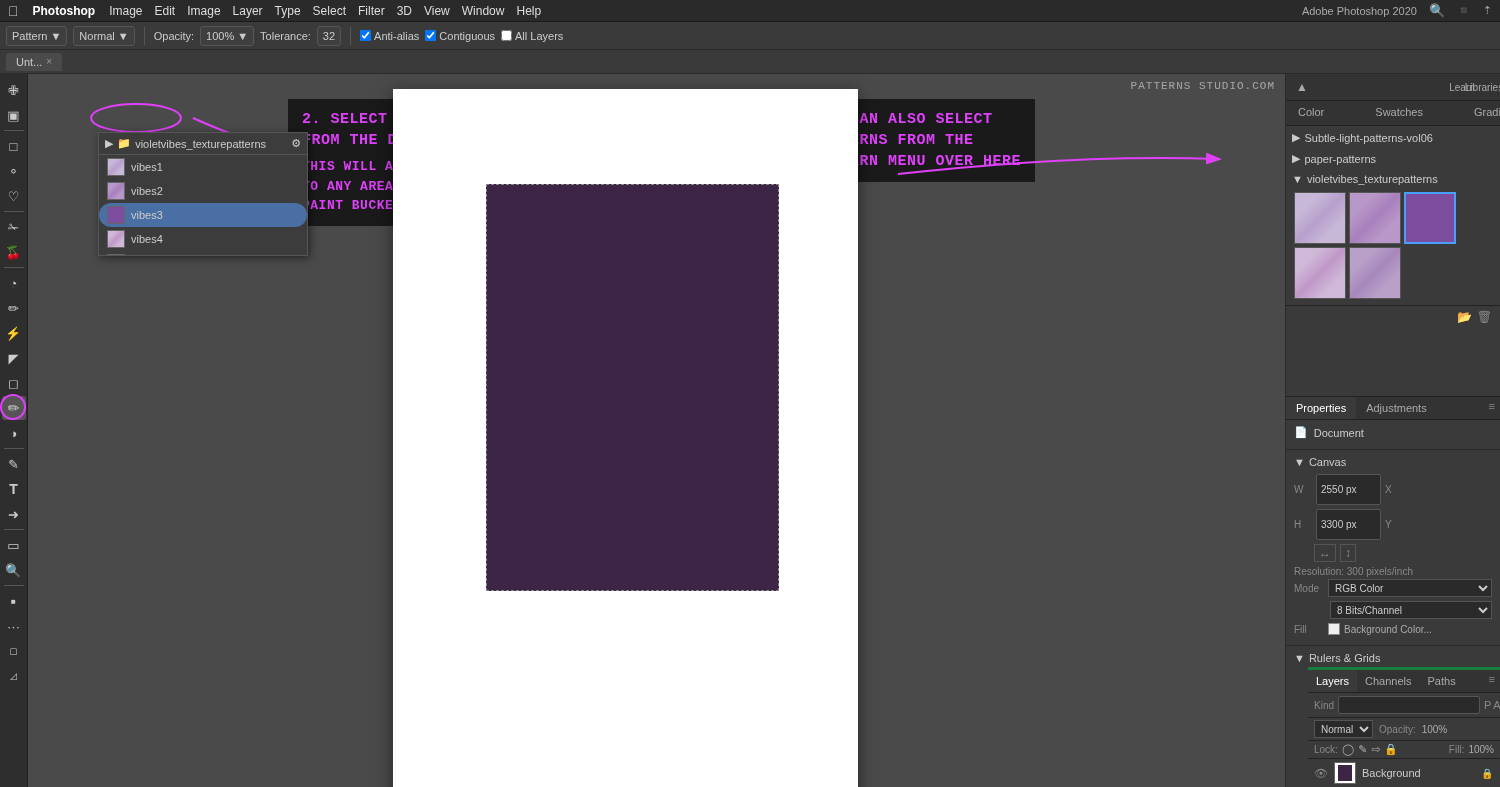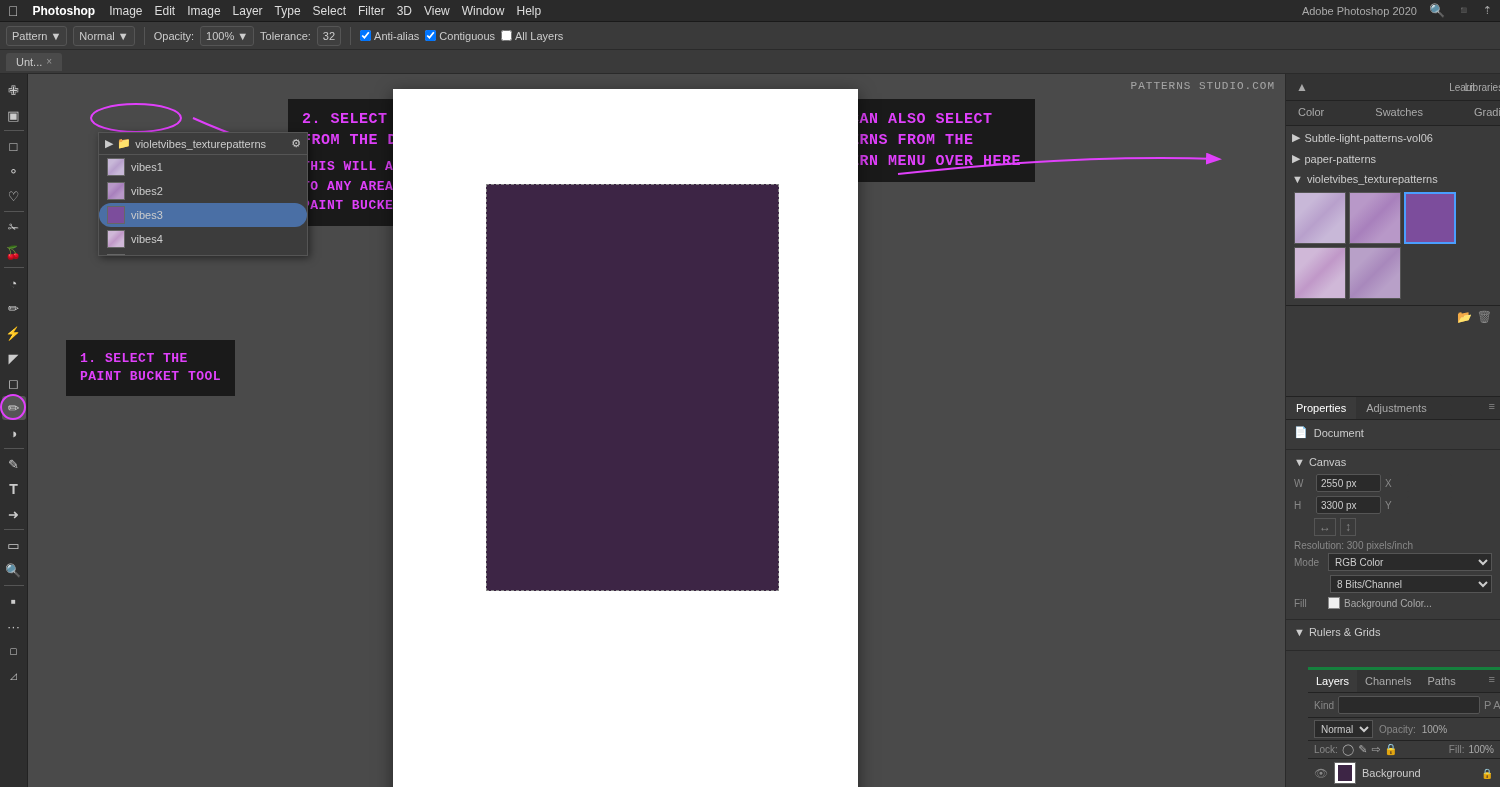--- a/index.html
+++ b/index.html
@@ -290,21 +290,21 @@
       color: #aaa;
     }
     .prop-input {
       background: #2a2a2a;
       border: 1px solid #555;
       border-radius: 2px;
       padding: 1px 4px;
       font-size: 10px;
       color: #ccc;
       width: 65px;
-      height: 18px;
+      height: 31px;
     }
     .prop-label { min-width: 18px; color: #888; font-size: 10px; }
     .prop-select {
       background: #2a2a2a;
       border: 1px solid #555;
       color: #ccc;
       font-size: 10px;
       padding: 1px 2px;
       height: 18px;
       flex: 1;
@@ -558,24 +558,20 @@
         PAINT BUCKET.
       </div>
     </div>
 
     <div class="instruction-box" style="right:250px;top:25px;max-width:290px;">
       <div style="font-size:15px;">YOU CAN ALSO SELECT</div>
       <div style="font-size:15px;">PATTERNS FROM THE</div>
       <div style="font-size:15px;">PATTERN MENU OVER HERE</div>
     </div>
 
-    <div class="instruction-box" style="left:38px;top:266px;max-width:230px;">
-      <div style="font-size:13px;">1. SELECT THE</div>
-      <div style="font-size:13px;">PAINT BUCKET TOOL</div>
-    </div>
 
     <div class="canvas-doc">
       <div class="canvas-fill"></div>
     </div>
 
     <svg class="svg-overlay">
 
       <path d="M 165 44 Q 200 60 260 80" stroke="#e040fb" stroke-width="2" fill="none" marker-end="url(#arr1)"></path>
 
       <path d="M 870 100 Q 1050 80 1190 85" stroke="#e040fb" stroke-width="2" fill="none" marker-end="url(#arr2)"></path>

